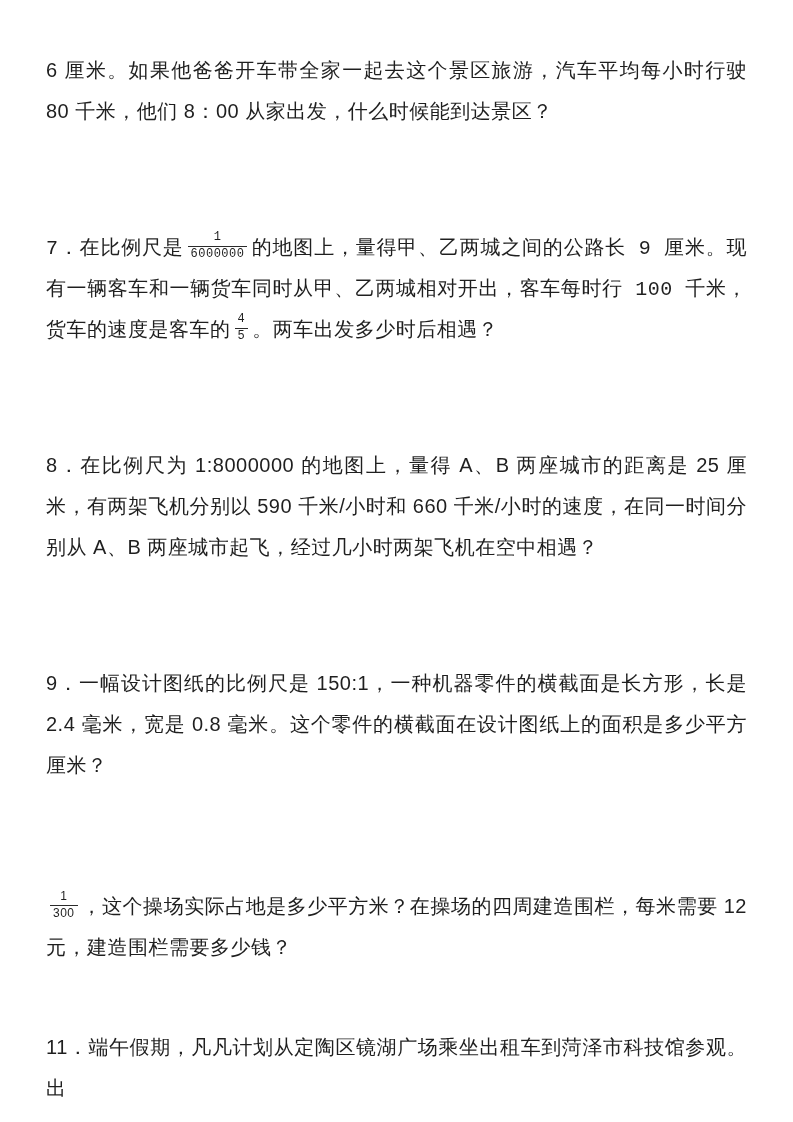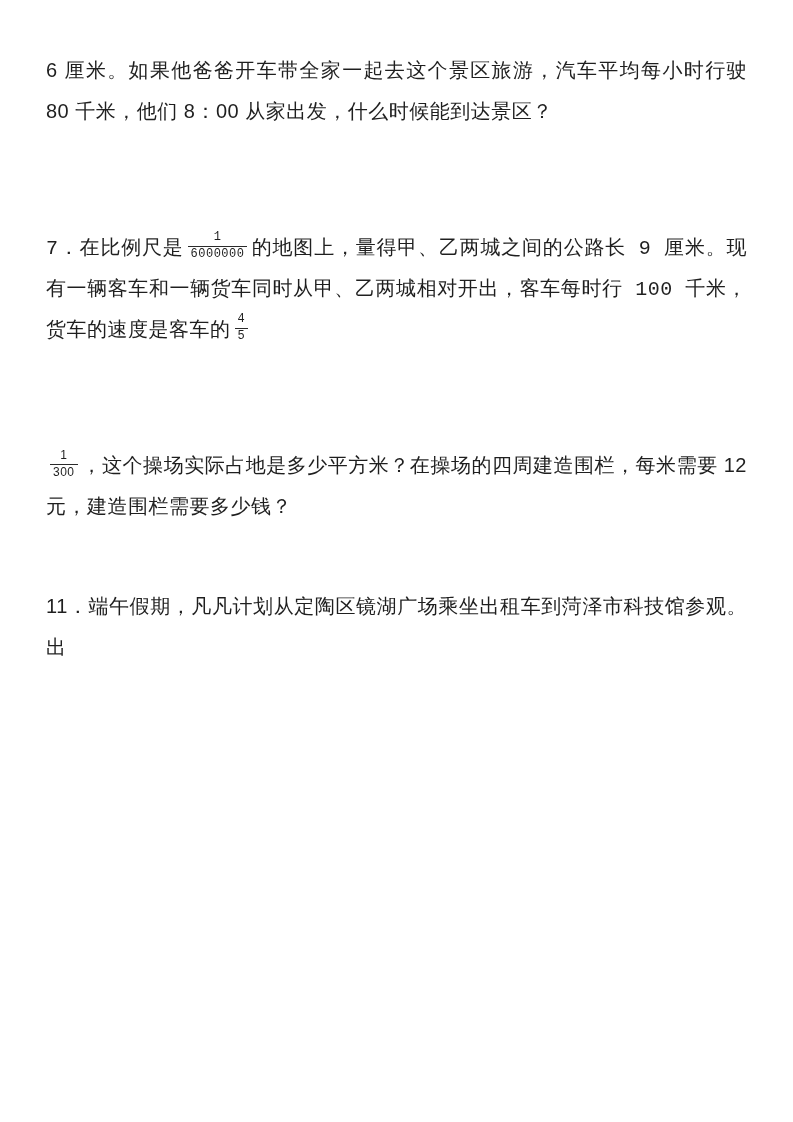--- a/index.html
+++ b/index.html
@@ -62,21 +62,23 @@
 
 <div class="sheet">
   <main id="problems">
       <div class="block block-6"><span>6 厘米。如果他爸爸开车带全家一起去这个景区旅游，汽车平均每小时行驶 80 千米，他们 8：00 从家出发，什么时候能到达景区？</span></div>
       <div class="block block-7"><span>7．在比例尺是</span><span class="frac">
           <span class="num">1</span>
           <span class="den">6000000</span>
         </span><span>的地图上，量得甲、乙两城之间的公路长 9 厘米。现有一辆客车和一辆货车同时从甲、乙两城相对开出，客车每时行 100 千米，货车的速度是客车的</span><span class="frac">
           <span class="num">4</span>
           <span class="den">5</span>
-        </span></div>
+        </span><span>。两车出发多少时后相遇？</span></div>
+      <div class="block block-8"><span>8．在比例尺为 1:8000000 的地图上，量得 A、B 两座城市的距离是 25 厘米，有两架飞机分别以 590 千米/小时和 660 千米/小时的速度，在同一时间分别从 A、B 两座城市起飞，经过几小时两架飞机在空中相遇？</span></div>
+      <div class="block block-9"><span>9．一幅设计图纸的比例尺是 150:1，一种机器零件的横截面是长方形，长是 2.4 毫米，宽是 0.8 毫米。这个零件的横截面在设计图纸上的面积是多少平方厘米？</span></div>
       <div class="block block-10"><span class="frac">
           <span class="num">1</span>
           <span class="den">300</span>
         </span><span>，这个操场实际占地是多少平方米？在操场的四周建造围栏，每米需要 12 元，建造围栏需要多少钱？</span></div>
       <div class="block block-11"><span>11．端午假期，凡凡计划从定陶区镜湖广场乘坐出租车到菏泽市科技馆参观。出</span></div>
     </main>
 
 </div>
 
 </body></html>

